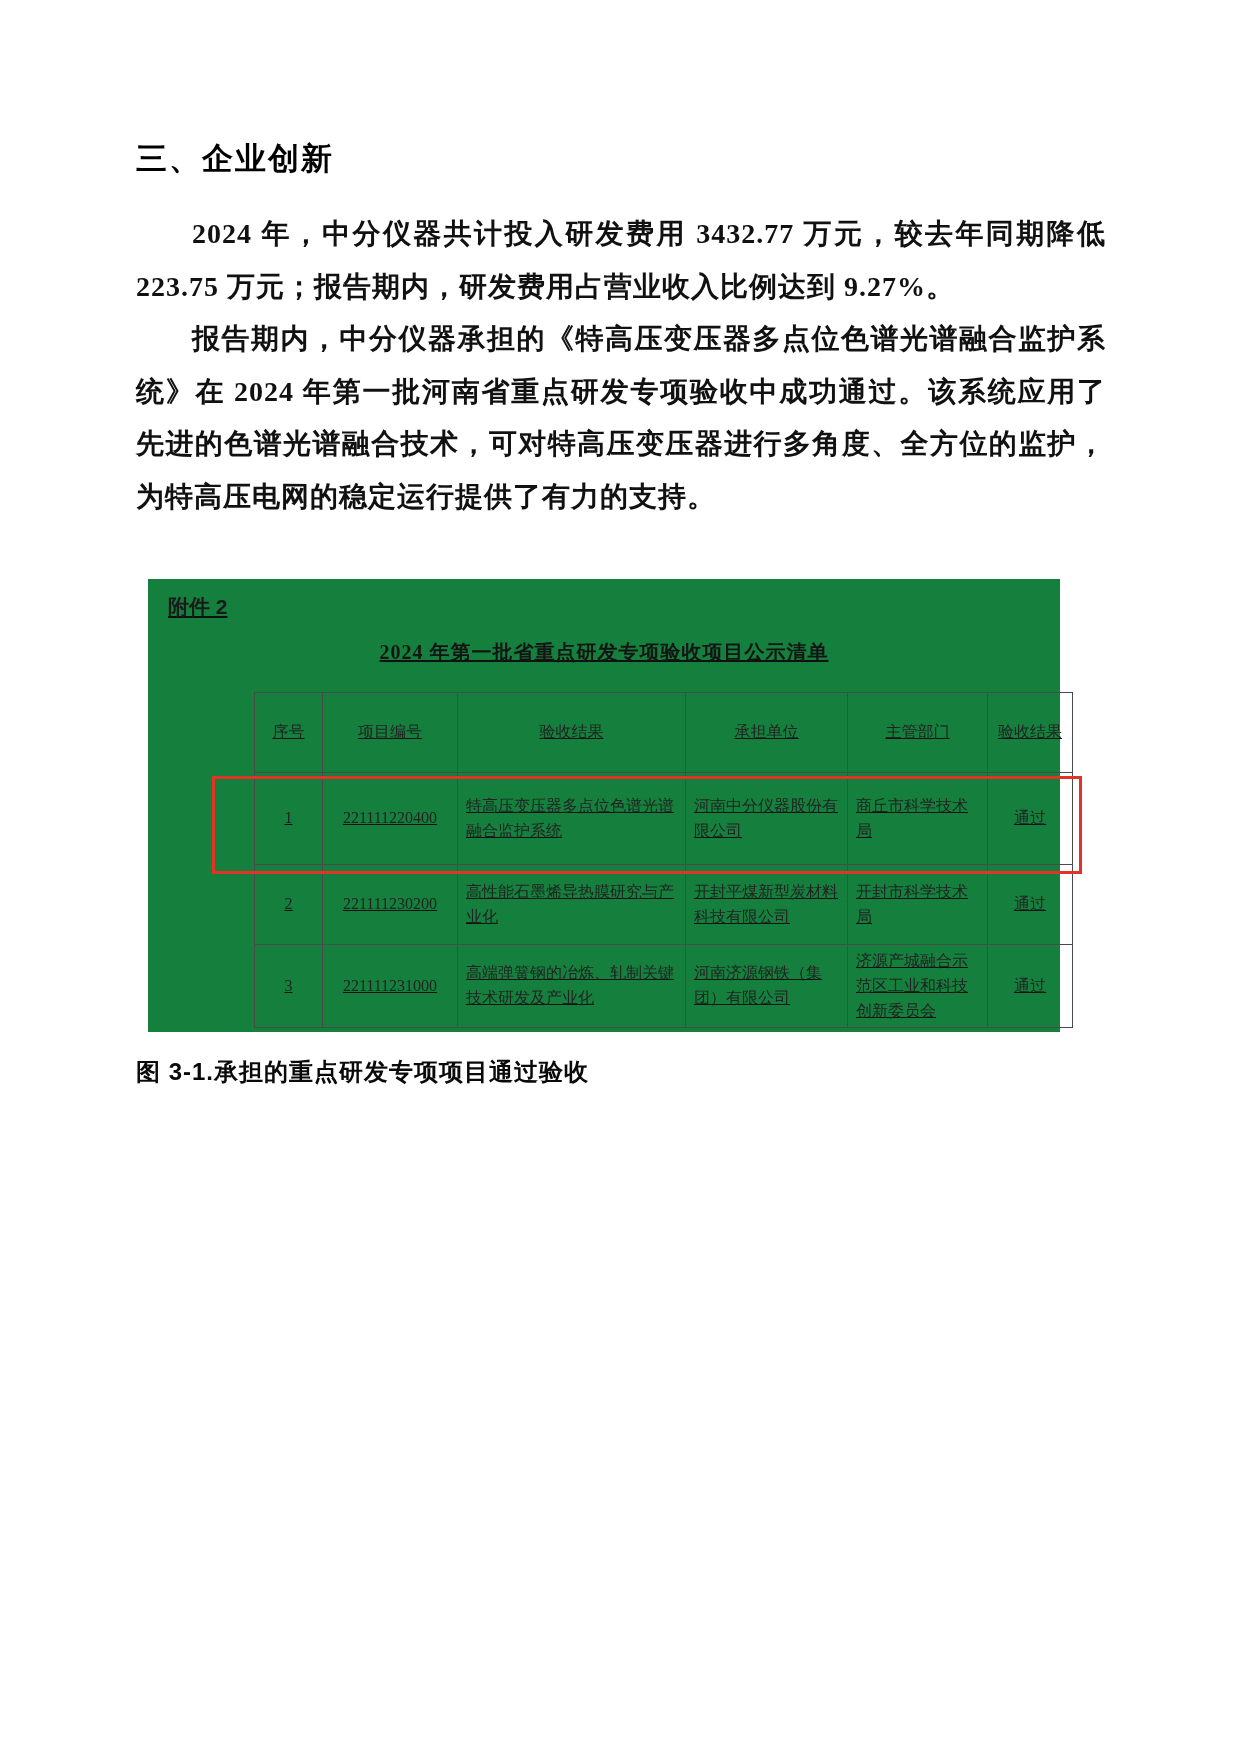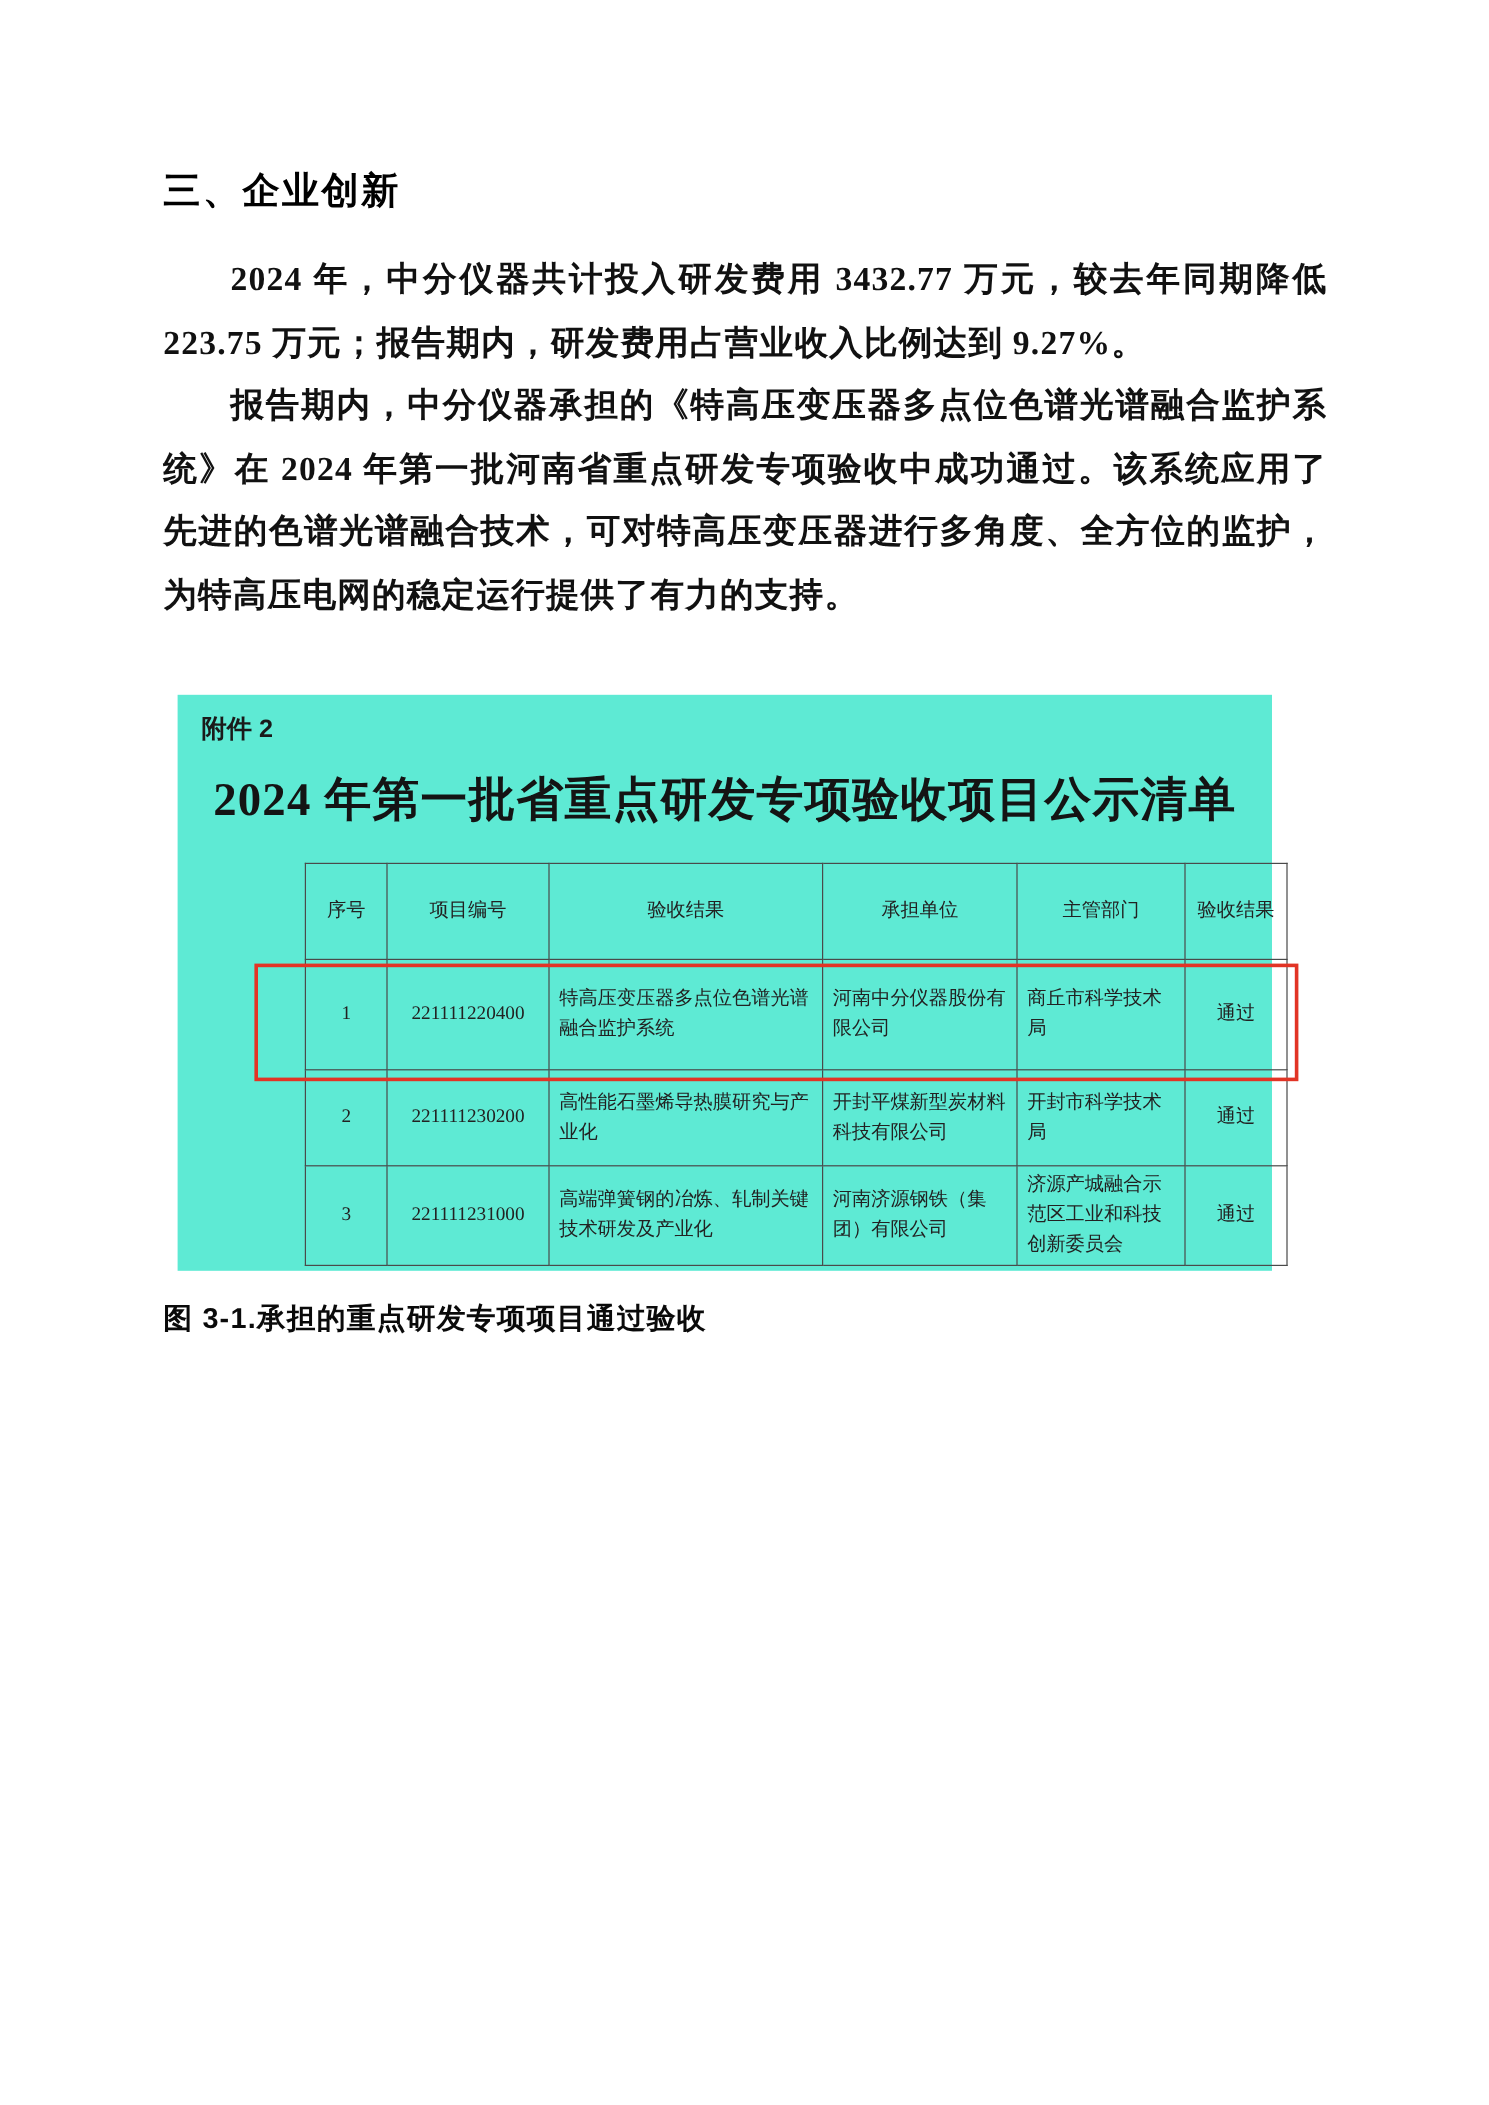--- a/index.html
+++ b/index.html
@@ -37,34 +37,35 @@
     text-indent: 2em;
     margin: 0;
     color: #111111;
     letter-spacing: 1px;
     font-weight: bold;
   }
   .figure-block {
     position: relative;
     margin: 56px 0 0 12px;
     width: 912px;
-    background: #5eead4;
+    background: #15803d;
     padding: 14px 0 4px 0;
+    text-decoration: underline;
   }
   .attachment-label {
     font-family: "Liberation Sans", "DejaVu Sans", sans-serif;
     font-weight: bold;
     font-size: 21px;
     color: #1a1a1a;
     margin: 0 0 18px 20px;
   }
   .table-title {
     font-family: "Liberation Serif", "DejaVu Serif", serif;
     font-weight: bold;
-    font-size: 39px;
+    font-size: 20px;
     color: #141414;
     text-align: center;
     margin: 0 0 26px 0;
     letter-spacing: 1px;
   }
   .table-wrap {
     position: relative;
     margin-left: 74px;
     width: 818px;
     padding-left: 32px;

